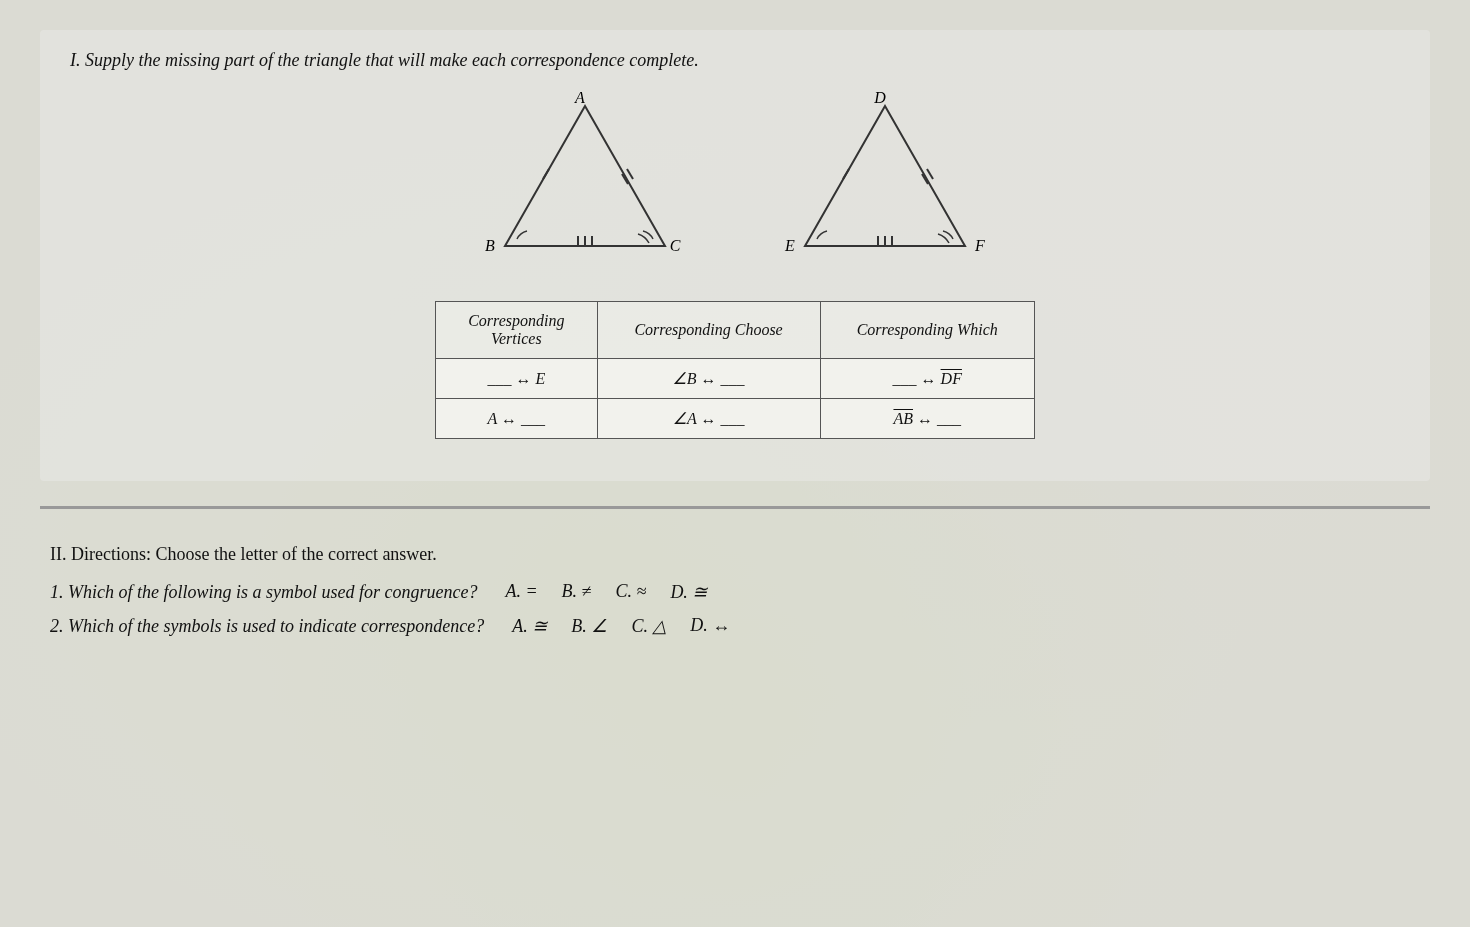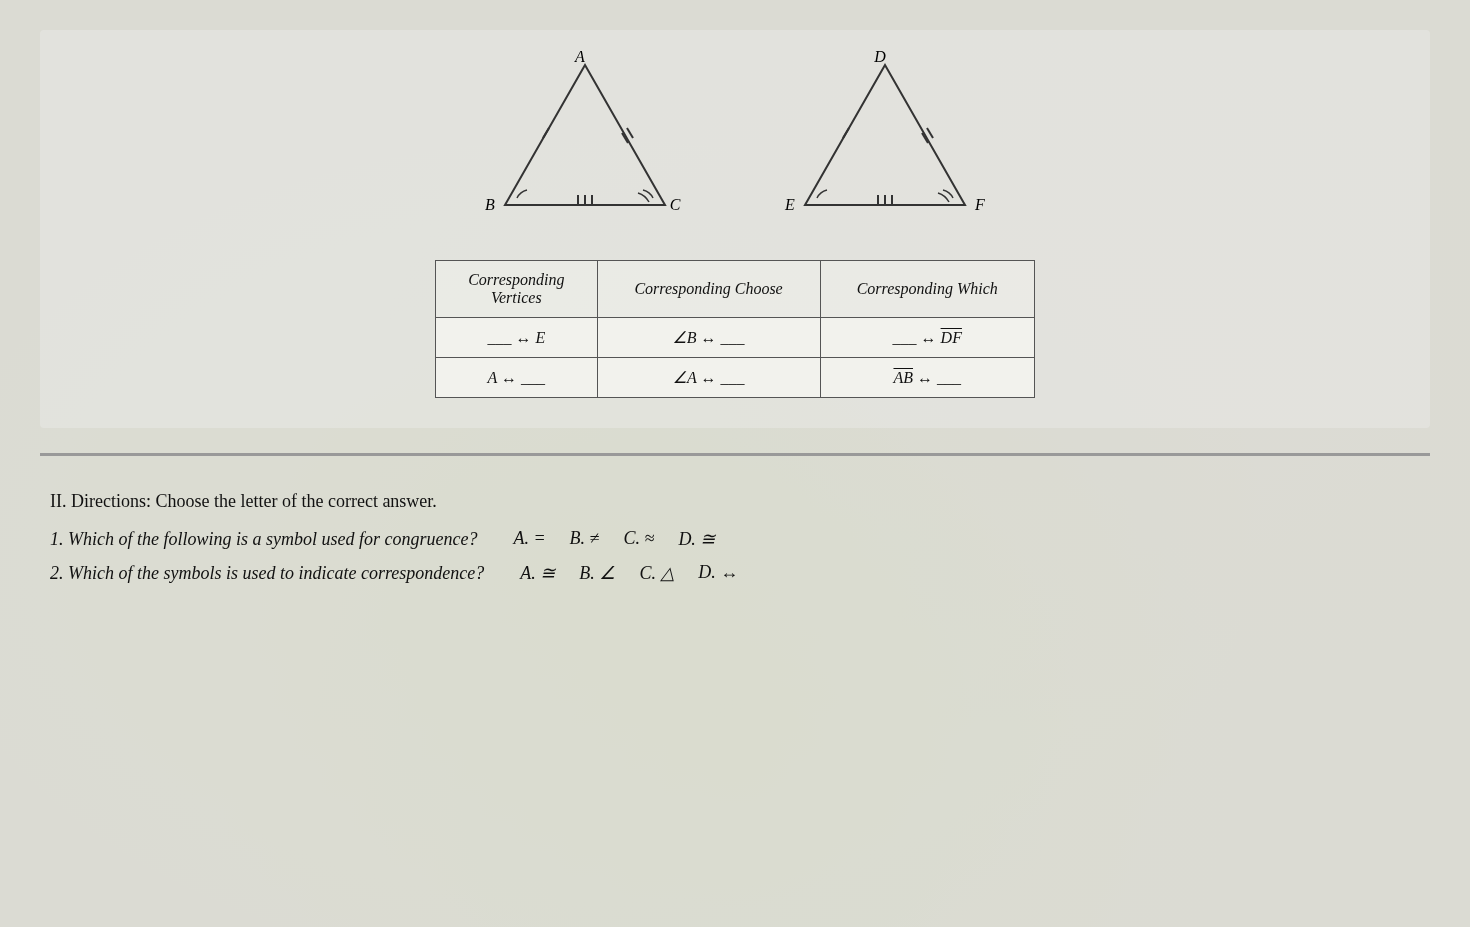--- a/index.html
+++ b/index.html
@@ -58,21 +58,21 @@
       margin-bottom: 30px;
     }
 
     .triangle-svg-wrap {
       display: flex;
       justify-content: center;
     }
 
     
     .correspondence-table {
-      margin: 0 auto;
+      margin: 12px auto;
       border-collapse: collapse;
       font-size: 16px;
       min-width: 600px;
     }
 
     .correspondence-table th,
     .correspondence-table td {
       border: 1.5px solid #555;
       padding: 10px 20px;
       text-align: center;
@@ -114,21 +114,21 @@
       color: #111;
     }
 
     .question {
       font-size: 18px;
       font-style: italic;
       margin-bottom: 12px;
       color: #111;
       display: flex;
       align-items: flex-end;
-      gap: 36px;
+      gap: 28px;
     }
 
     .question-text {
       flex: 0 0 auto;
     }
 
     .answer-choices {
       display: flex;
       gap: 24px;
       font-size: 18px;
@@ -142,20 +142,21 @@
       font-family: 'Times New Roman', Times, serif;
       font-style: italic;
     }
   </style>
 </head>
 <body>
 
 <div class="main-container">
 
   <div class="section-i">
+    <p class="instruction-text">I. Supply the missing part of the triangle that will make each correspondence complete.</p>
 
     <div class="triangles-container">
 
       <div class="triangle-svg-wrap">
         <svg width="220" height="180" viewBox="0 0 220 180">
 
           <polygon points="110,15 30,155 190,155" fill="none" stroke="#333" stroke-width="2"></polygon>
 
           <text x="105" y="12" font-size="16" text-anchor="middle">A</text>
           <text x="15" y="160" font-size="16" text-anchor="middle">B</text>

